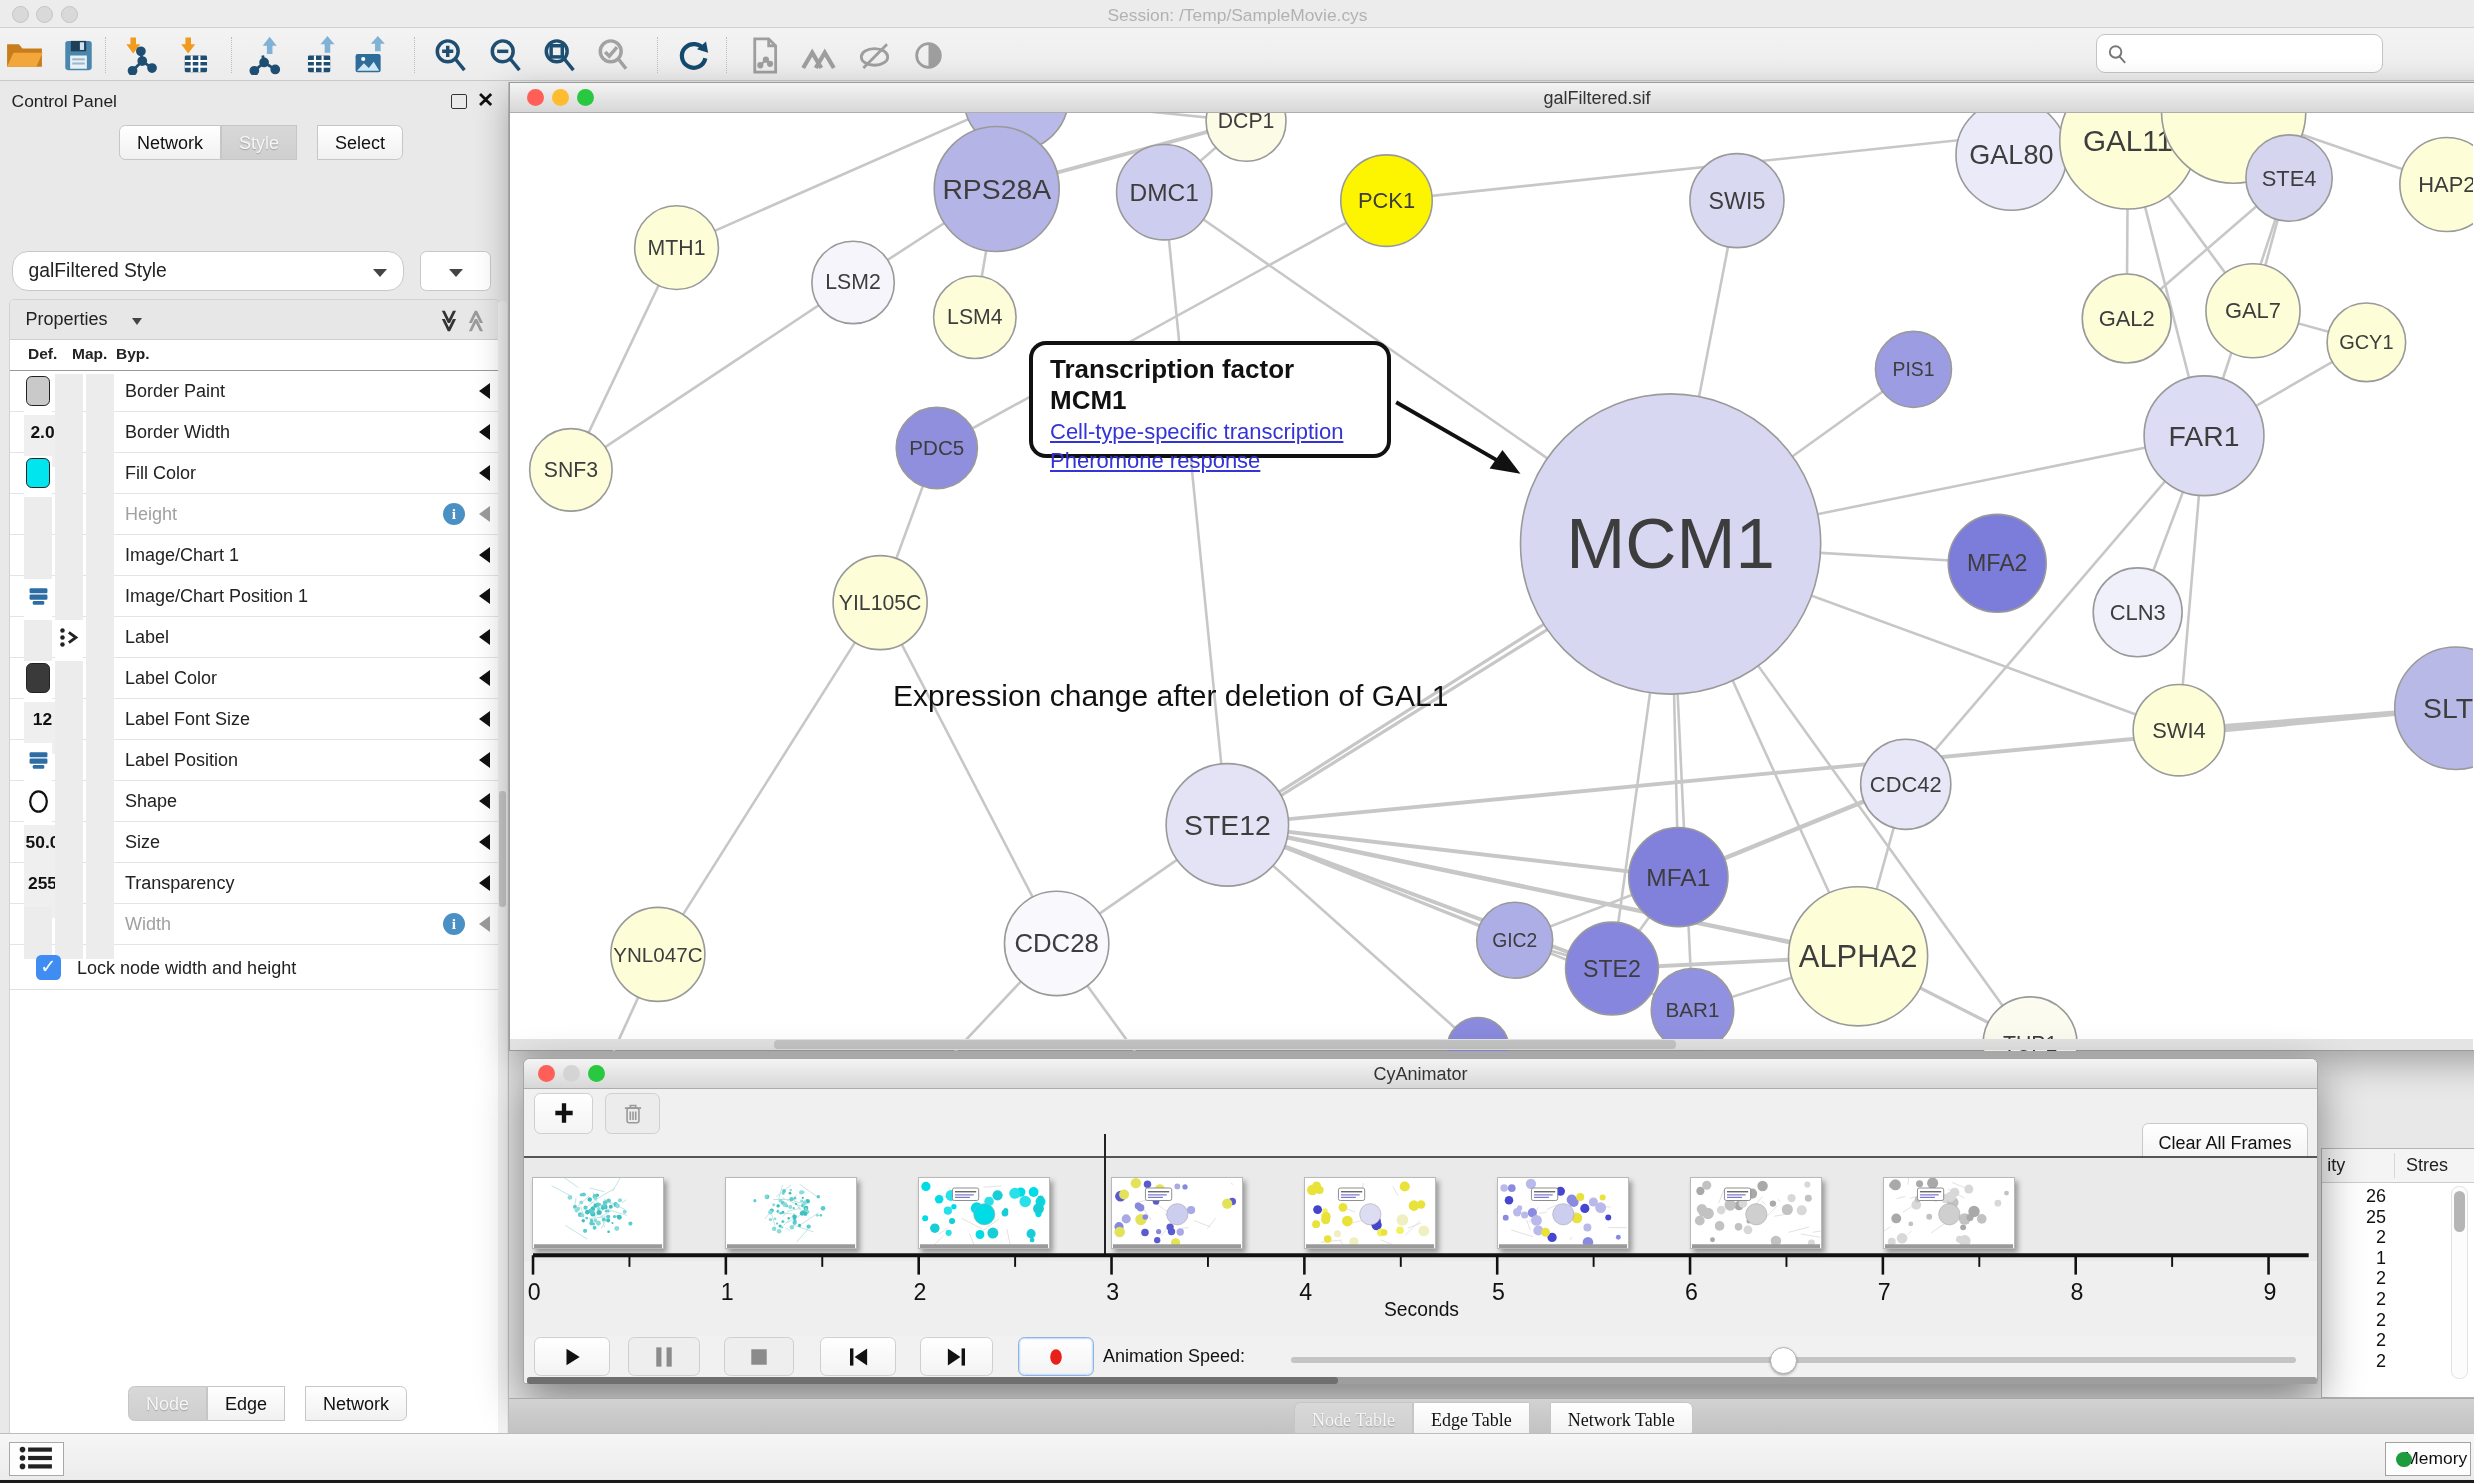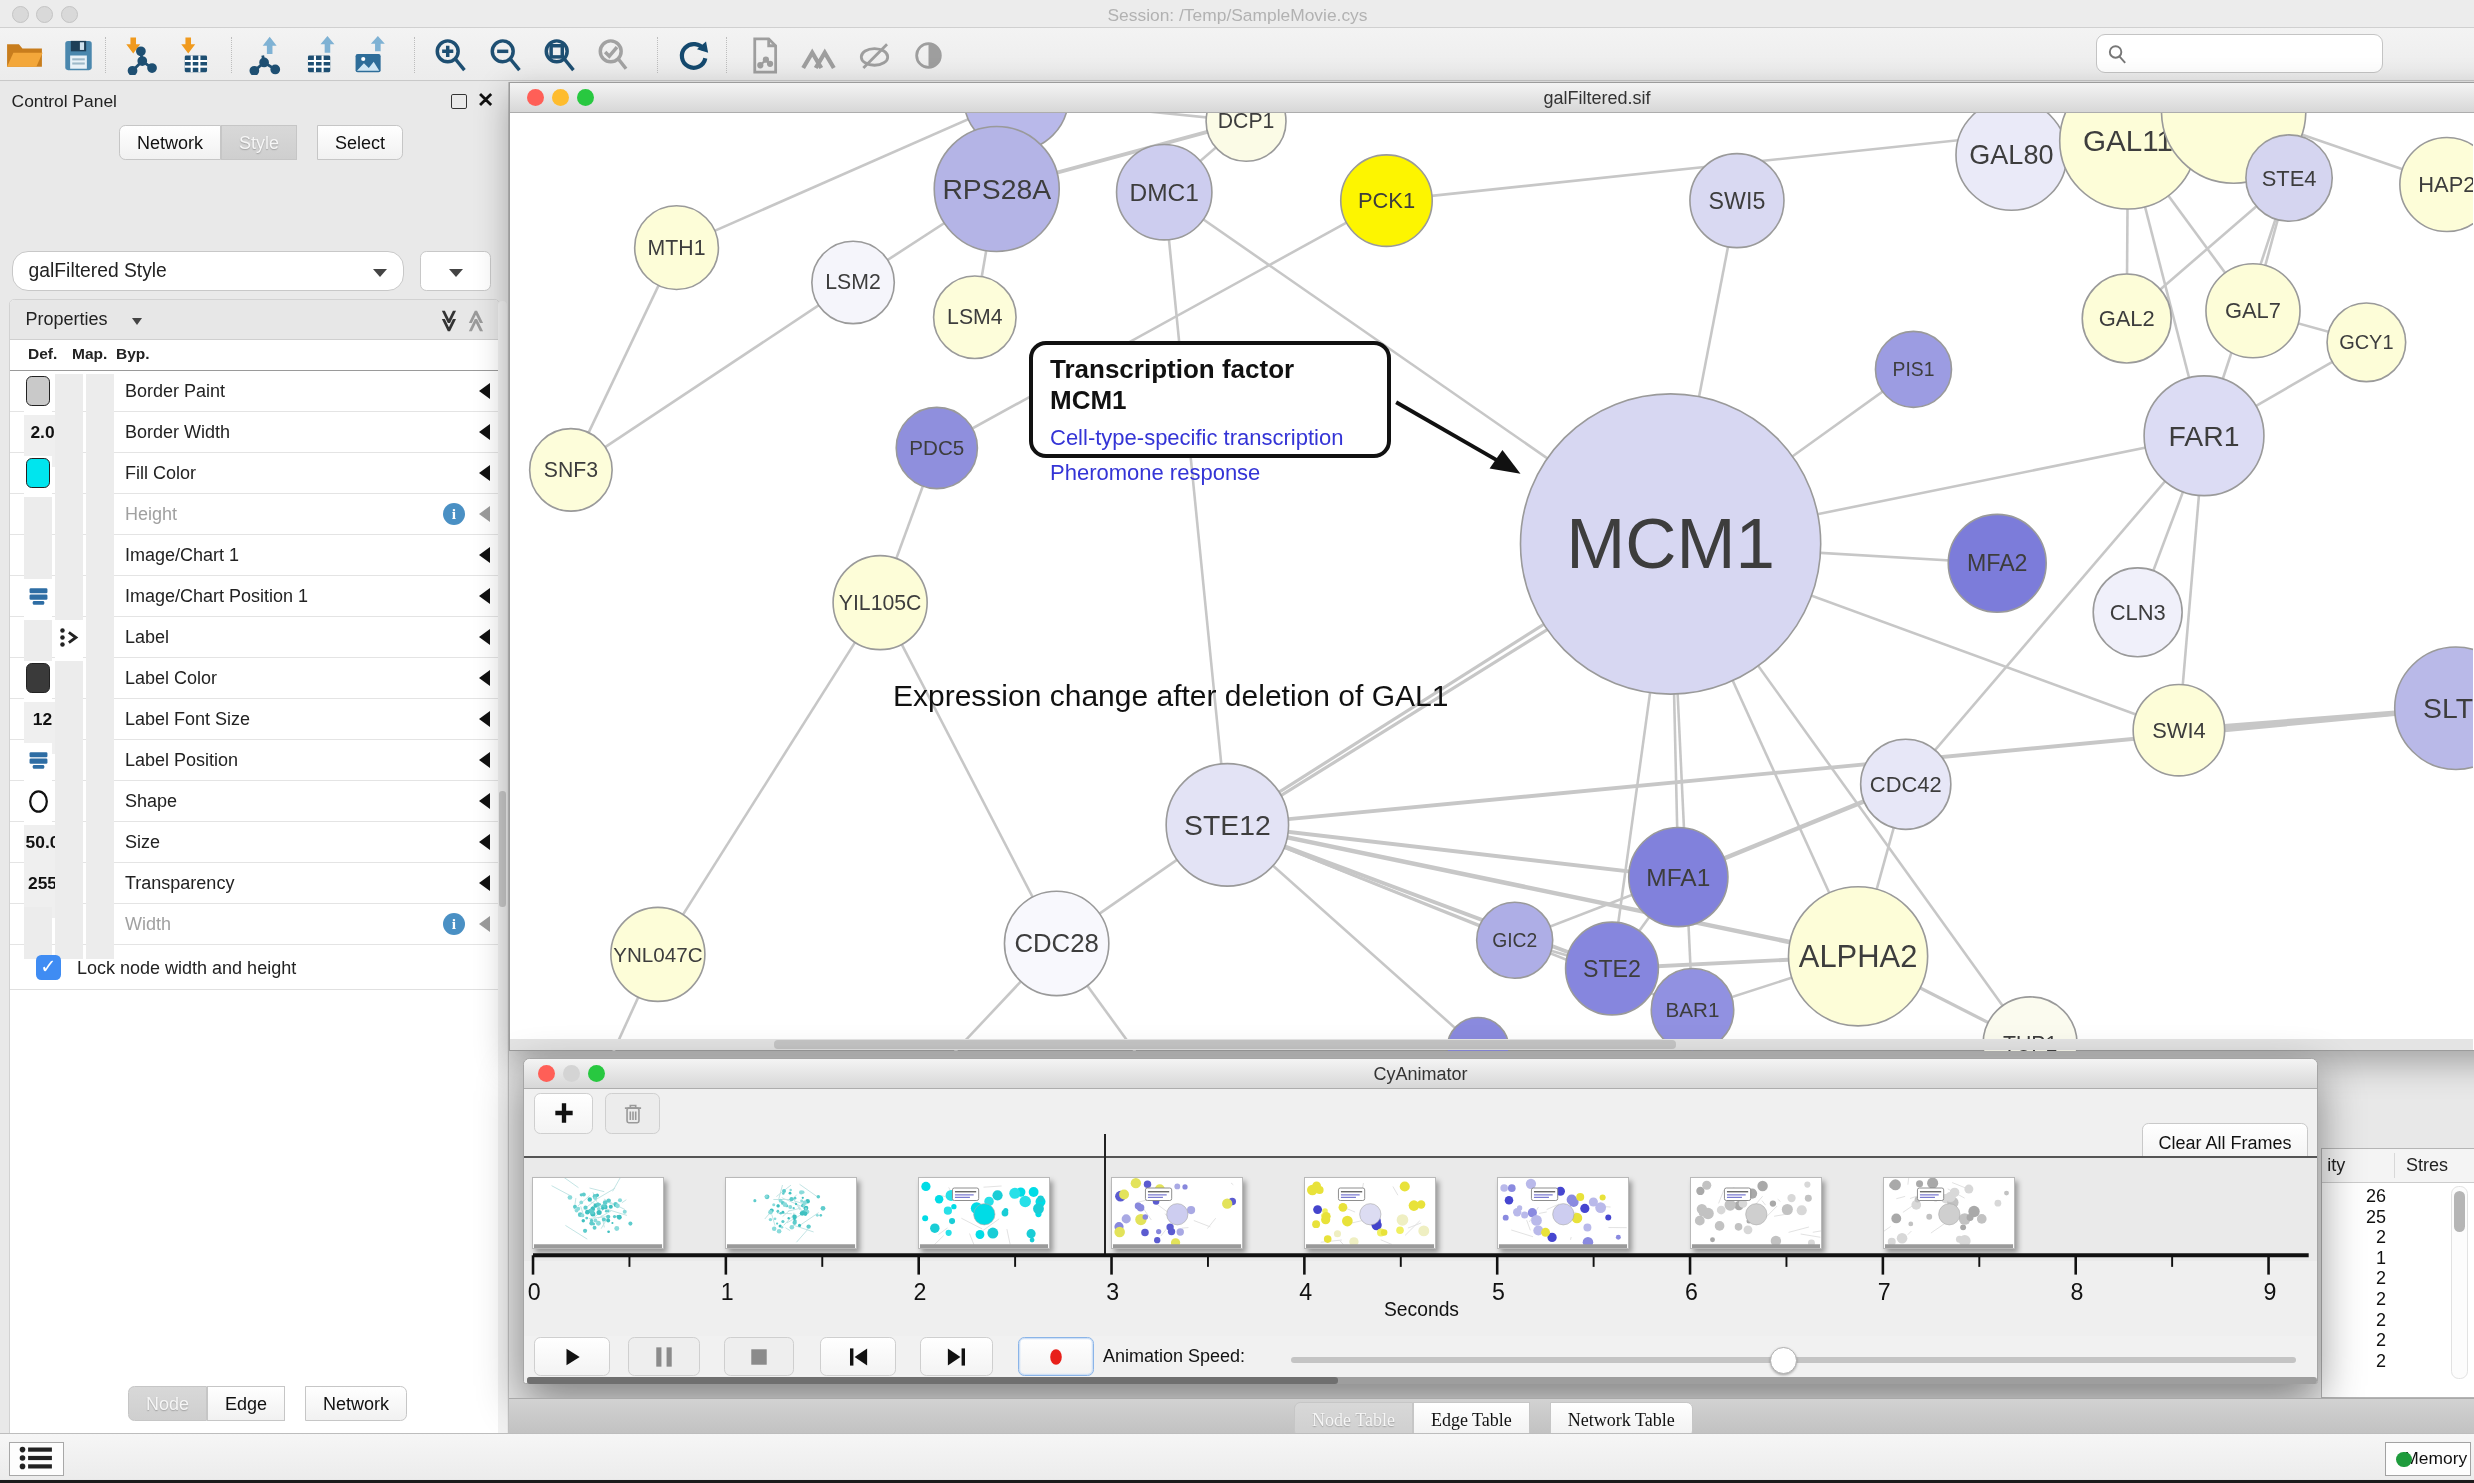--- a/index.html
+++ b/index.html
@@ -59,21 +59,21 @@
   .cp-scroll .thumb { position:absolute; left:1.3px; top:490px; width:6.4px; height:116px; background:#c9c9c9; border-radius:3.2px; }
 
   
   .netwin { position:absolute; left:509px; top:82px; width:2176px; height:969px; background:#fff; border:0.6px solid #9c9c9c; box-shadow:0 11.6px 32px rgba(0,0,0,.30); }
   .wtitle { position:absolute; left:0; top:0; right:0; height:30px; background:linear-gradient(#f4f4f4,#d7d7d7); border-bottom:0.6px solid #adadad; }
   .wtitle .wt-text { position:absolute; left:0; right:0; top:5.2px; text-align:center; font-size:18px; color:#333; }
   .light { position:absolute; top:6.4px; width:17px; height:17px; border-radius:50%; }
   .netcanvas { position:absolute; left:0; top:30px; width:1963px; height:938px; }
   .annot { position:absolute; left:519px; top:258px; width:362px; height:117px; background:#fff; border:4.5px solid #111; border-radius:17px; padding:9px 17px; }
   .annot .a-title { font-size:26px; font-weight:bold; color:#111; }
-  .annot .a-link { font-size:22px; color:#3434d6; margin-top:9px; }
+  .annot .a-link { font-size:22px; color:#3434d6; margin-top:3px;text-decoration:underline; }
   .netcaption { position:absolute; left:383px; top:596px; font-size:30px; color:#111; }
   .hsb { position:absolute; left:0; bottom:0; height:11px; width:1963px; background:#e4e4e4; }
   .hsb .thumb { position:absolute; left:264px; top:1.3px; width:902px; height:8.4px; background:#c6c6c6; border-radius:3.9px; }
   .vsb { position:absolute; right:0; top:30px; width:11px; height:927px; background:#efefef; border-left:0.6px solid #ddd; }
   .vsb .thumb { position:absolute; top:148px; left:1.3px; width:8.4px; height:322px; background:#c6c6c6; border-radius:3.9px; }
 
   
   .tablepanel { position:absolute; left:2321px; top:1148px; width:153px; height:250px; background:#fff; border:1.3px solid #b5b5b5; border-right:none; }
   .tp-head { position:absolute; left:0; top:0; right:0; height:34px; background:#f4f4f4; border-bottom:1.3px solid #ccc; }
   .tp-head span { position:absolute; top:6.4px; font-size:18px; color:#222; }

